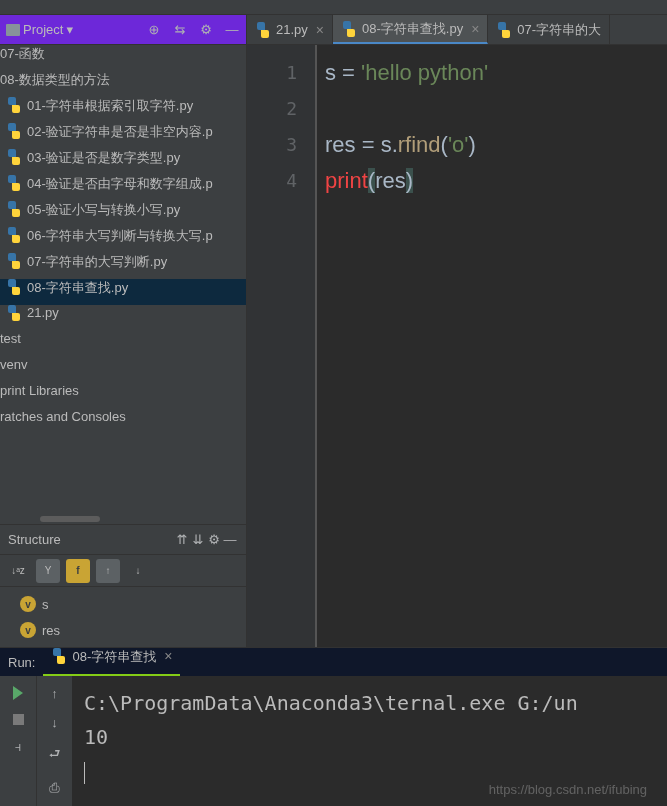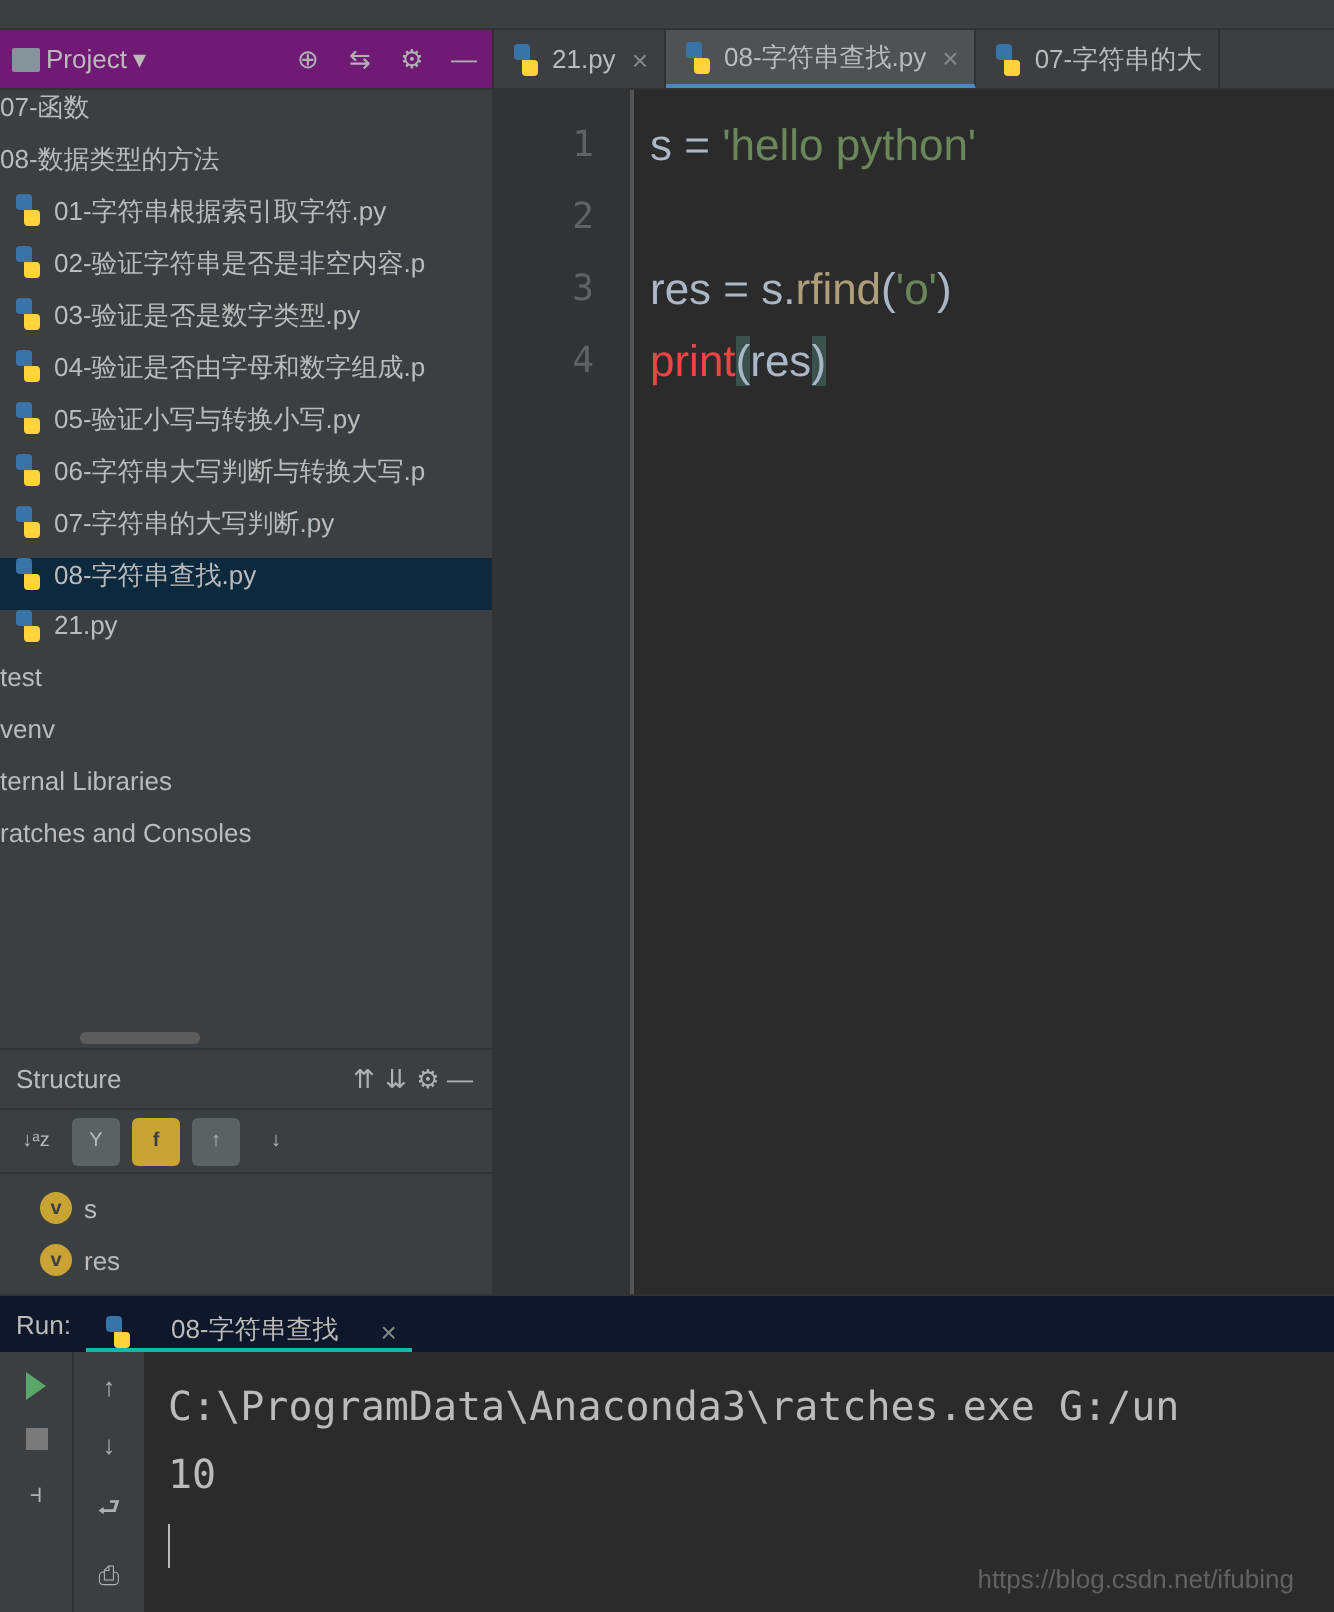--- a/index.html
+++ b/index.html
@@ -27,21 +27,21 @@
       display: flex;
       flex-direction: column;
       border-right: 1px solid #323232;
     }
     .project-header {
       height: 30px;
       display: flex;
       align-items: center;
       padding: 0 6px;
       border-bottom: 1px solid #323232;
-      background: #701a75;
+      background: #6d28d9;
     }
     .project-label {
       display: flex;
       align-items: center;
       gap: 3px;
       flex: 1;
     }
     .folder-icon-small {
       width: 14px; height: 12px;
       background: #87939a;
@@ -235,25 +235,25 @@
     .run-header {
       height: 28px;
       display: flex;
       align-items: center;
       background: #0f172a;
       padding-left: 8px;
       gap: 8px;
     }
     .run-tab {
       display: flex;
-      align-items: flex-end;
-      gap: 18px;
+      align-items: flex-start;
+      gap: 5px;
       padding: 0 8px;
       height: 100%;
-      border-bottom: 2px solid #14b8a6;
+      border-bottom: 2px solid #84cc16;
     }
     .run-body {
       flex: 1;
       display: flex;
     }
     .run-sidebar {
       width: 36px;
       background: #3c3f41;
       display: flex;
       flex-direction: column;
@@ -370,21 +370,21 @@
           <span class="py-icon"></span>
           <span>21.py</span>
         </div>
       <div class="tree-item folder-item">
           <span>test</span>
         </div>
       <div class="tree-item folder-item">
           <span>venv</span>
         </div>
       <div class="tree-item folder-item">
-          <span>ternal Libraries</span>
+          <span>print Libraries</span>
         </div>
       <div class="tree-item folder-item">
           <span>ratches and Consoles</span>
         </div>
     </div>
     <div class="scrollbar-h"></div>
 
     <div class="structure-panel">
       <div class="structure-header">
         <span class="structure-label">Structure</span>
@@ -457,20 +457,20 @@
       <span class="stop-icon"></span>
       <span style="color:#afb1b3">⫞</span>
     </div>
     <div class="run-sidebar2">
       <span style="color:#afb1b3">↑</span>
       <span style="color:#afb1b3">↓</span>
       <span style="color:#afb1b3">⮐</span>
       <span style="color:#afb1b3">⎙</span>
     </div>
     <div class="console">
-      <div>C:\ProgramData\Anaconda3\ratches.exe G:/un</div>
+      <div>C:\ProgramData\Anaconda3\ternal.exe G:/un</div>
       <div>10</div>
       <div><span class="cursor-line"></span></div>
     </div>
   </div>
 </div>
 
 <div class="watermark">https://blog.csdn.net/ifubing</div>
 
 </body></html>

